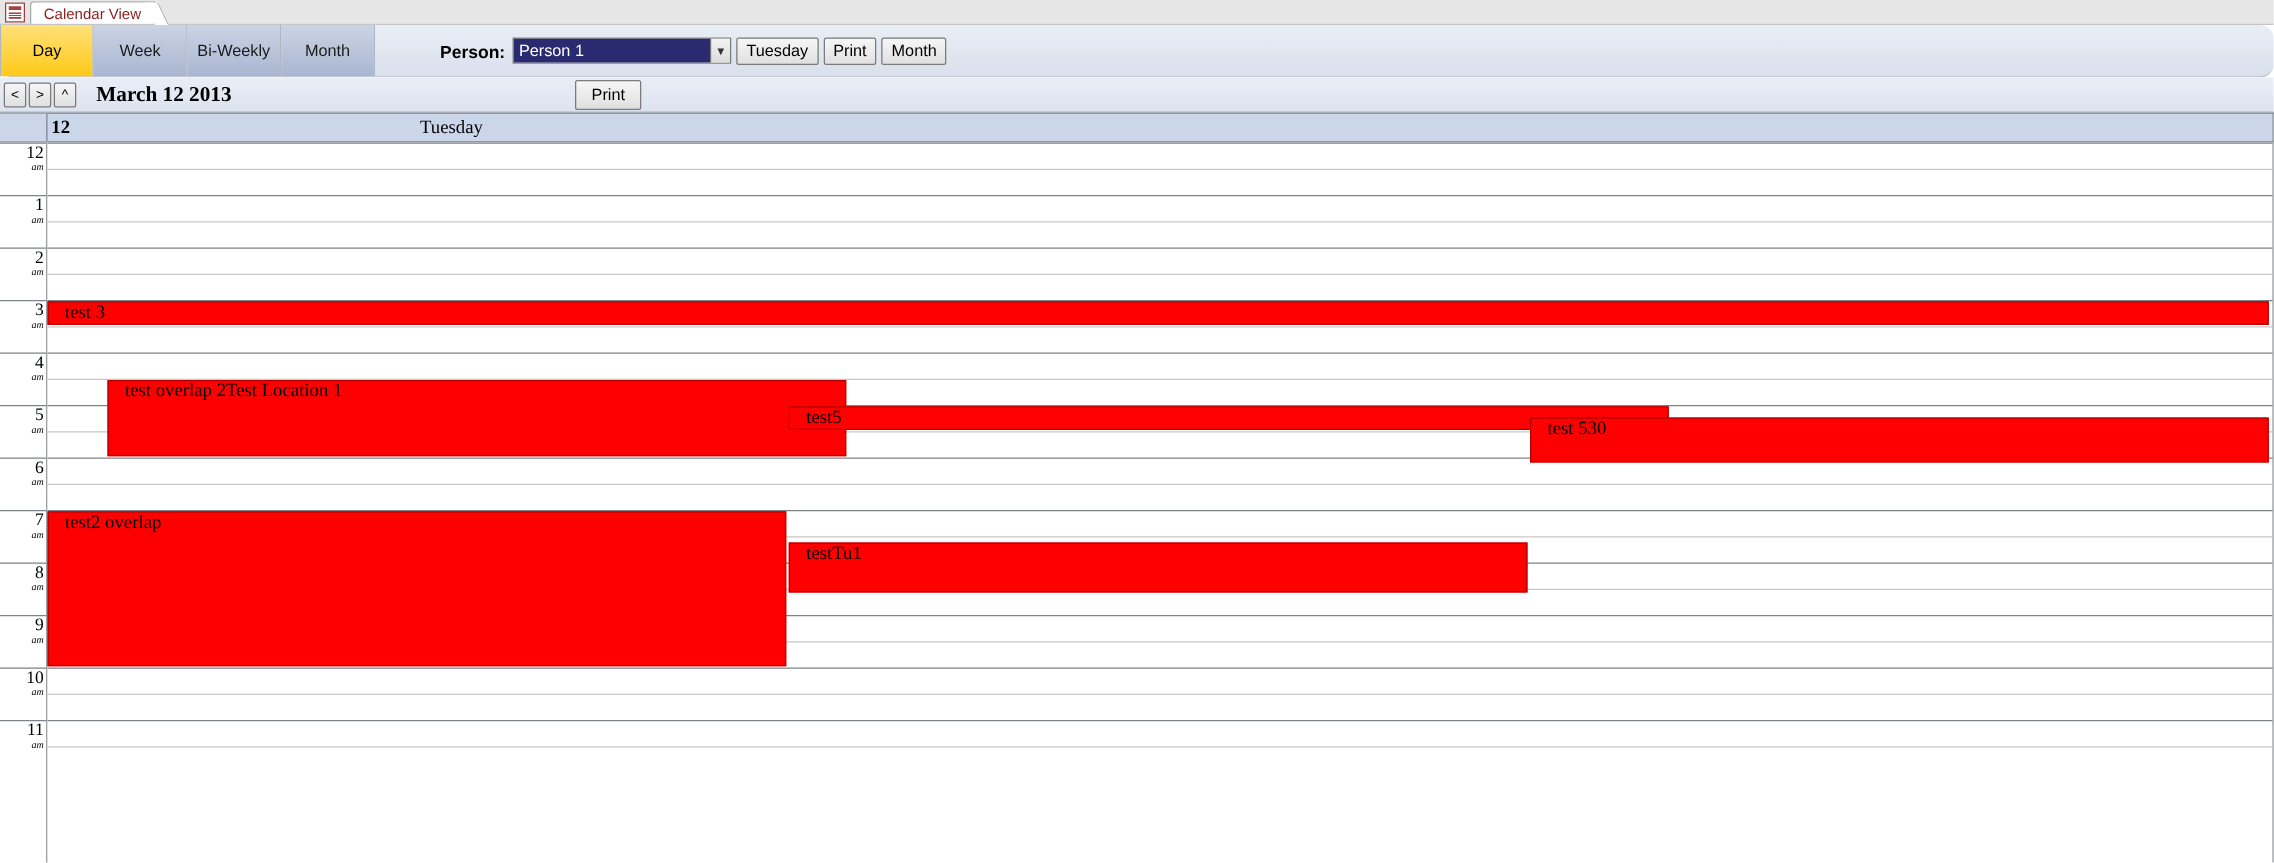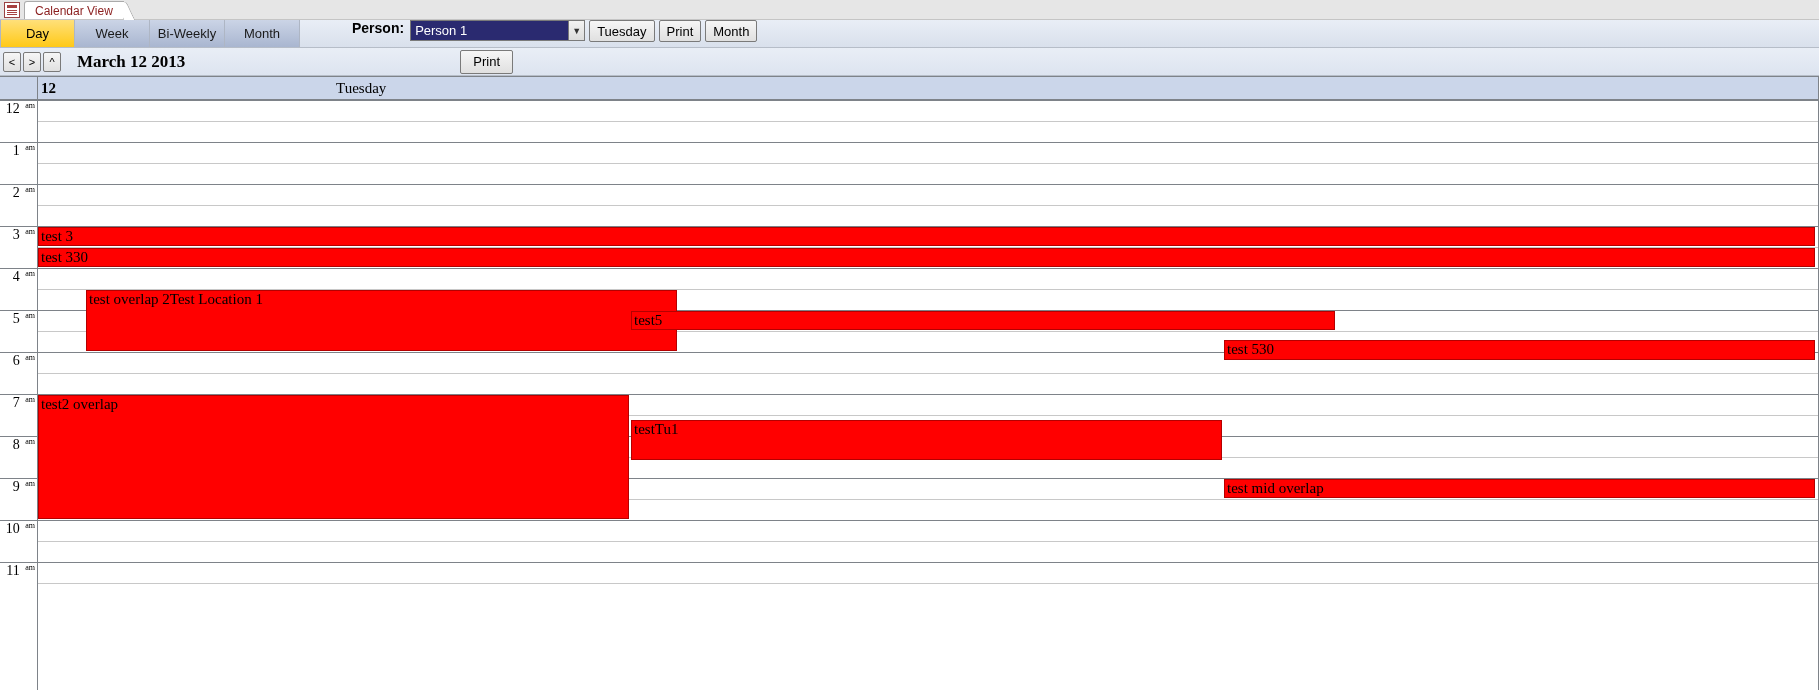--- a/index.html
+++ b/index.html
@@ -49,24 +49,26 @@
     position: relative;
   }
   .tab::after{
     content:""; position:absolute; right:-8px; top:0; width:10px; height:18px;
     background:#fff; border-right:1px solid #aaa; transform:skewX(25deg);
     border-top-right-radius:3px;
   }
 
   
   .toolbar {
-    height: 28px;
+    height: 42px;
     background: linear-gradient(#e9eef6, #d9e0ec);
     border-bottom: 1px solid #b6bdc8;
     display: flex;
+    align-items: center;
+    border-radius: 11px;
   }
   .view-btn {
     height: 100%;
     width: 75px;
     display: inline-flex;
     align-items: center;
     justify-content: center;
     font-size: 13px;
     border-right: 1px solid #aeb6c4;
     cursor: pointer;
@@ -188,39 +190,39 @@
     background:#fff;
   }
   .hour-label {
     border-top: 1px solid #7e8389;
     font-family: "Times New Roman", serif;
     text-align: right;
     padding: 1px 2px 0 0;
     font-size: 14px;
     line-height: 1;
   }
-  .hour-label sup { font-size: 8px; vertical-align: top; margin-left:2px;}
+  .hour-label sup { font-size: 8px; vertical-align: top; margin-left:16px;font-style:italic;}
   .grid {
     flex:1;
     position: relative;
     background:#fff;
     border-right: 1px solid #7e8389;
   }
   .hslot-top { border-top: 1px solid #7e8389; }
   .hslot-half{ border-top: 1px solid #c8c8c8; }
   .hslot { height: 20px; }
 
   
   .event {
     position:absolute;
     background:#ff0000;
     color:#000;
     font-family:"Times New Roman", serif;
     font-size: 15px;
-    padding: 0 2px;
+    padding: 0 13px;
     border: 1px solid #b40000;
     overflow:hidden;
     white-space: nowrap;
   }
 </style>
 </head>
 <body>
 
 <div class="tab-strip">
   <span class="tab-icon"></span>
@@ -309,21 +311,19 @@
       <div class="hslot hslot-half" style="height: 21px;"></div>
       <div class="hslot hslot-top" style="height: 21px;"></div>
       <div class="hslot hslot-half" style="height: 21px;"></div>
       <div class="hslot hslot-top" style="height: 21px;"></div>
       <div class="hslot hslot-half" style="height: 21px;"></div>
       <div class="hslot hslot-top" style="height: 21px;"></div>
       <div class="hslot hslot-half" style="height: 21px;"></div>
       <div class="hslot hslot-top" style="height: 21px;"></div>
       <div class="hslot hslot-half" style="height: 21px;"></div>
       <div class="event" style="top: 127px; left: 0px; width: 1777px; height: 19px;">test 3</div>
-      <div class="event" style="top: 148px; left: 0px; width: 1777px; height: 19px;">test 330</div>
       <div class="event" style="top: 190px; left: 0px; width: 591px; height: 61px; margin-left: 48px;">test overlap 2Test Location 1</div>
       <div class="event" style="top: 211px; left: 593px; width: 704px; height: 19px;">test5</div>
-      <div class="event" style="top: 240px; left: 1186px; width: 591px; height: 20px;">test 530</div>
+      <div class="event" style="top: 220px; left: 1186px; width: 591px; height: 36px;">test 530</div>
       <div class="event" style="top: 295px; left: 0px; width: 591px; height: 124px;">test2 overlap</div>
       <div class="event" style="top: 320px; left: 593px; width: 591px; height: 40px;">testTu1</div>
-      <div class="event" style="top: 379px; left: 1186px; width: 591px; height: 19px;">test mid overlap</div>
     </div>
 </div>
 
 </body></html>

